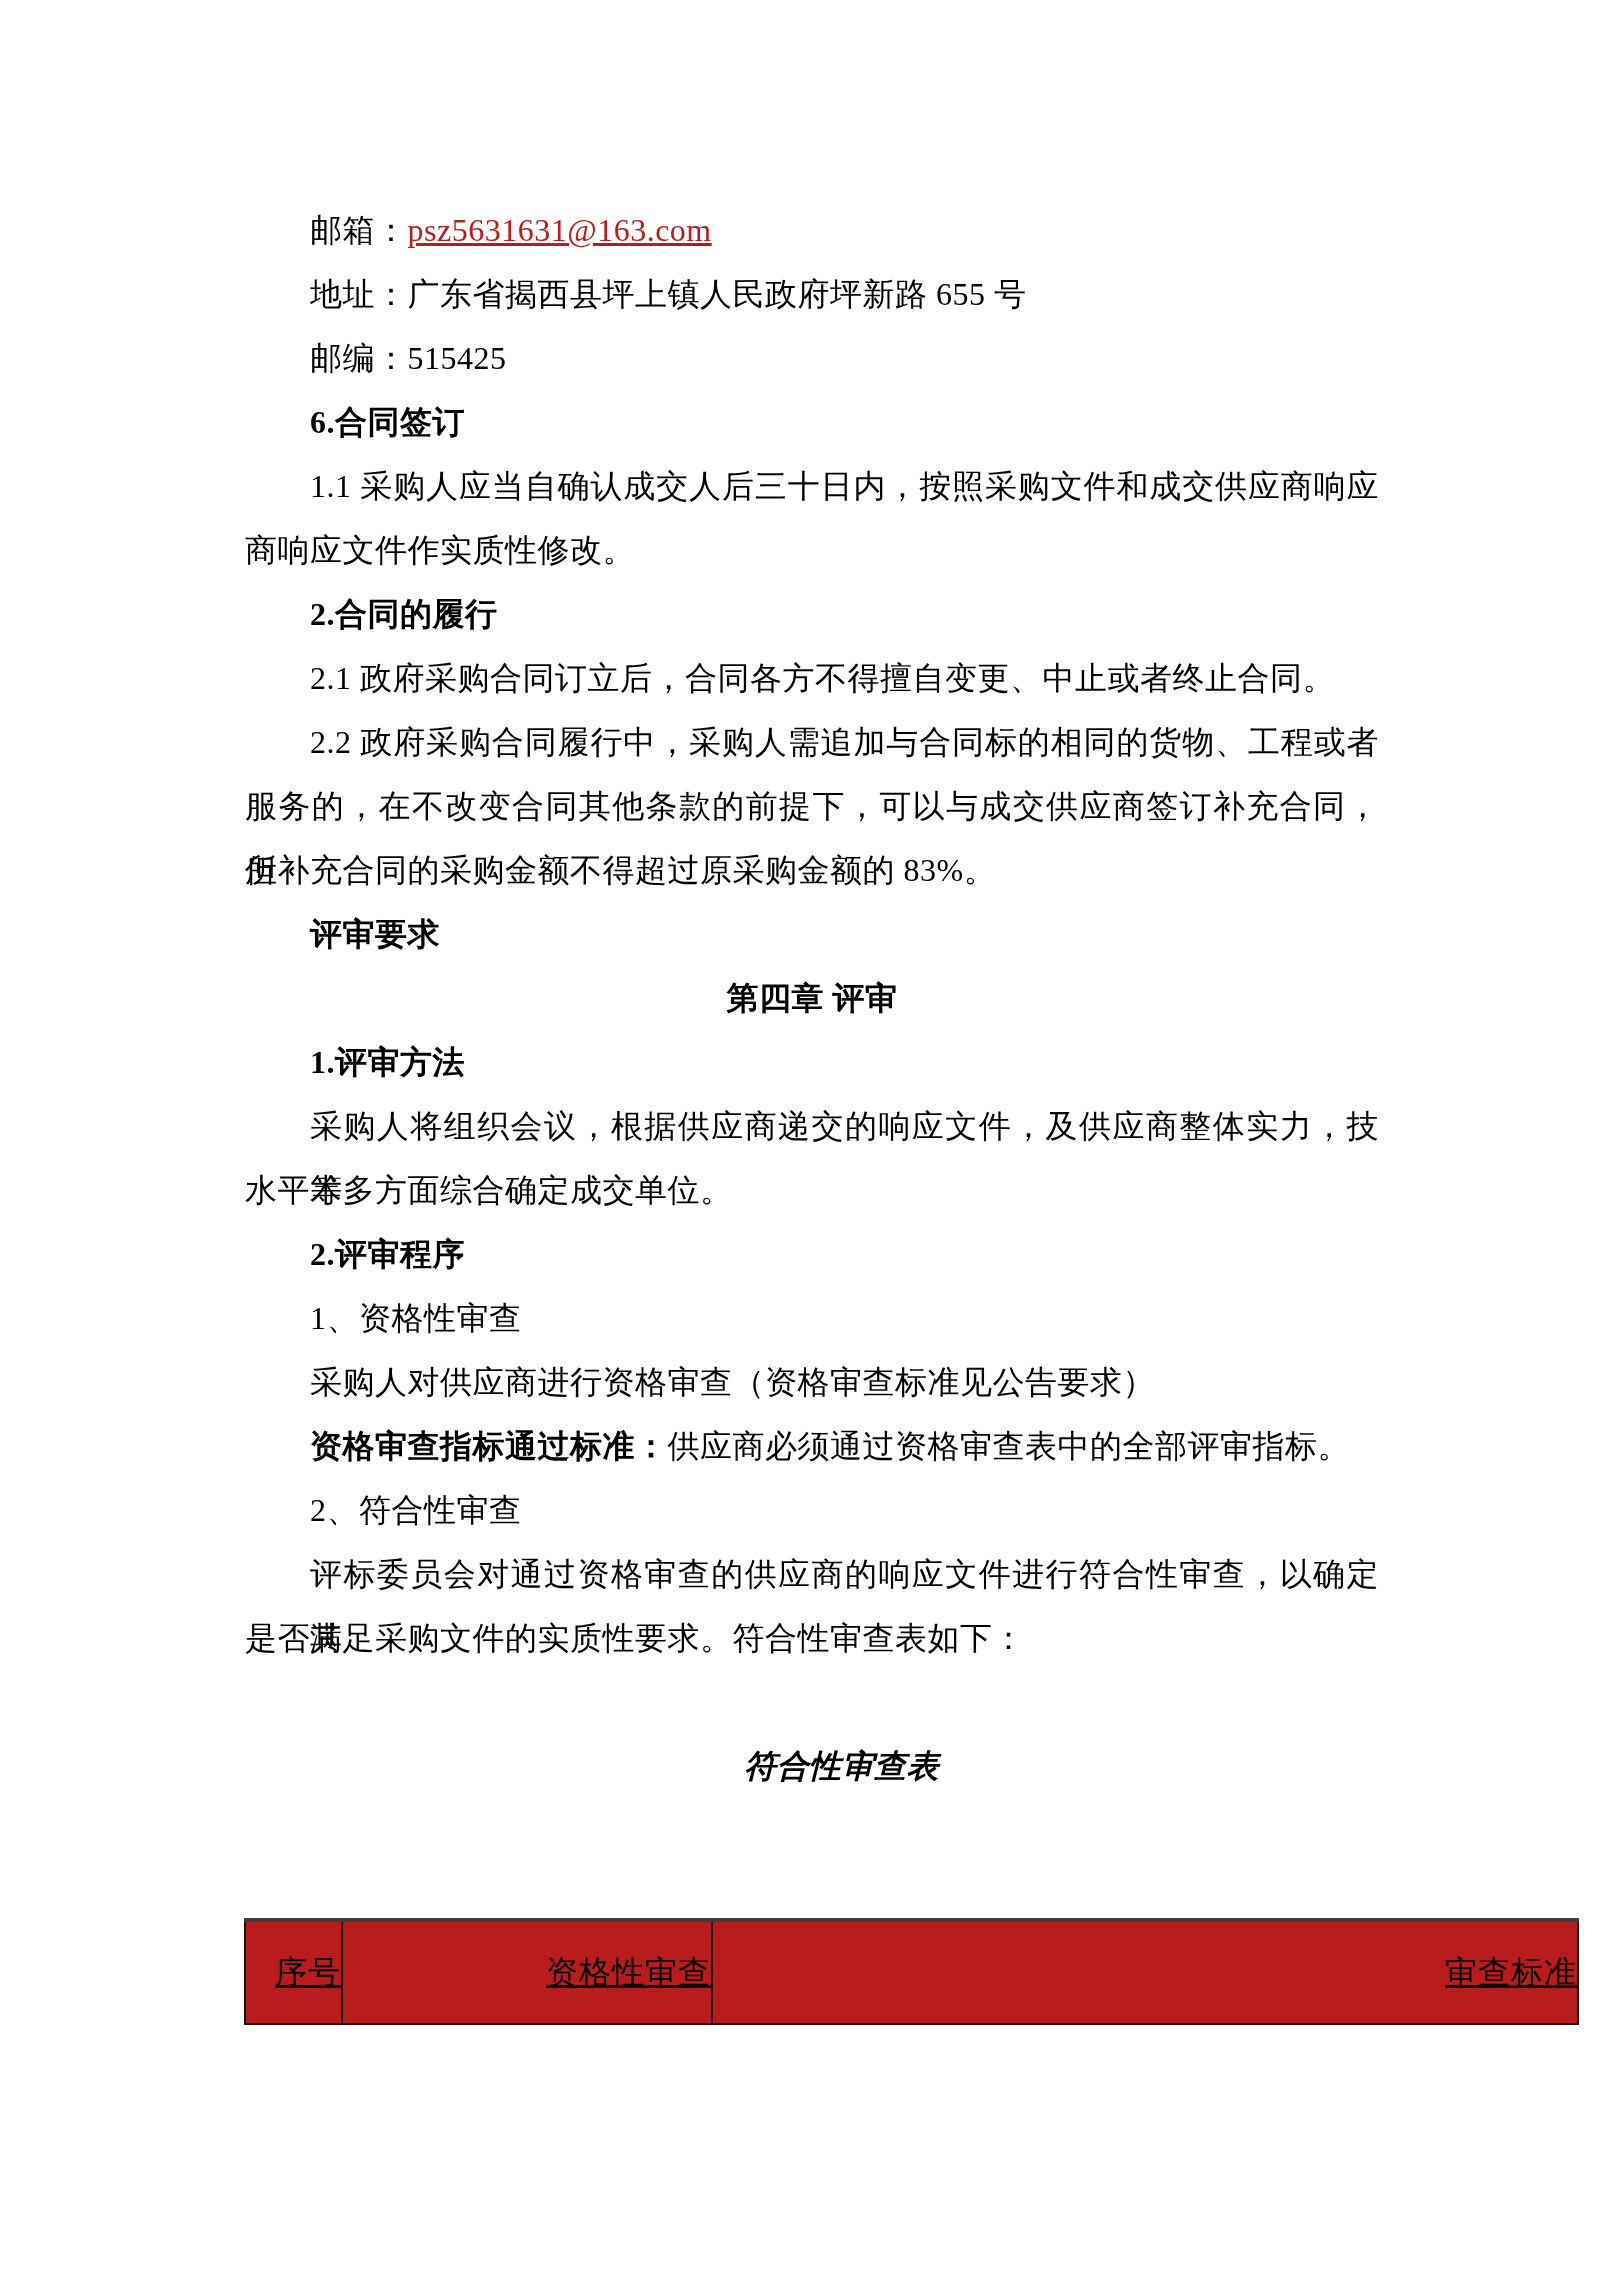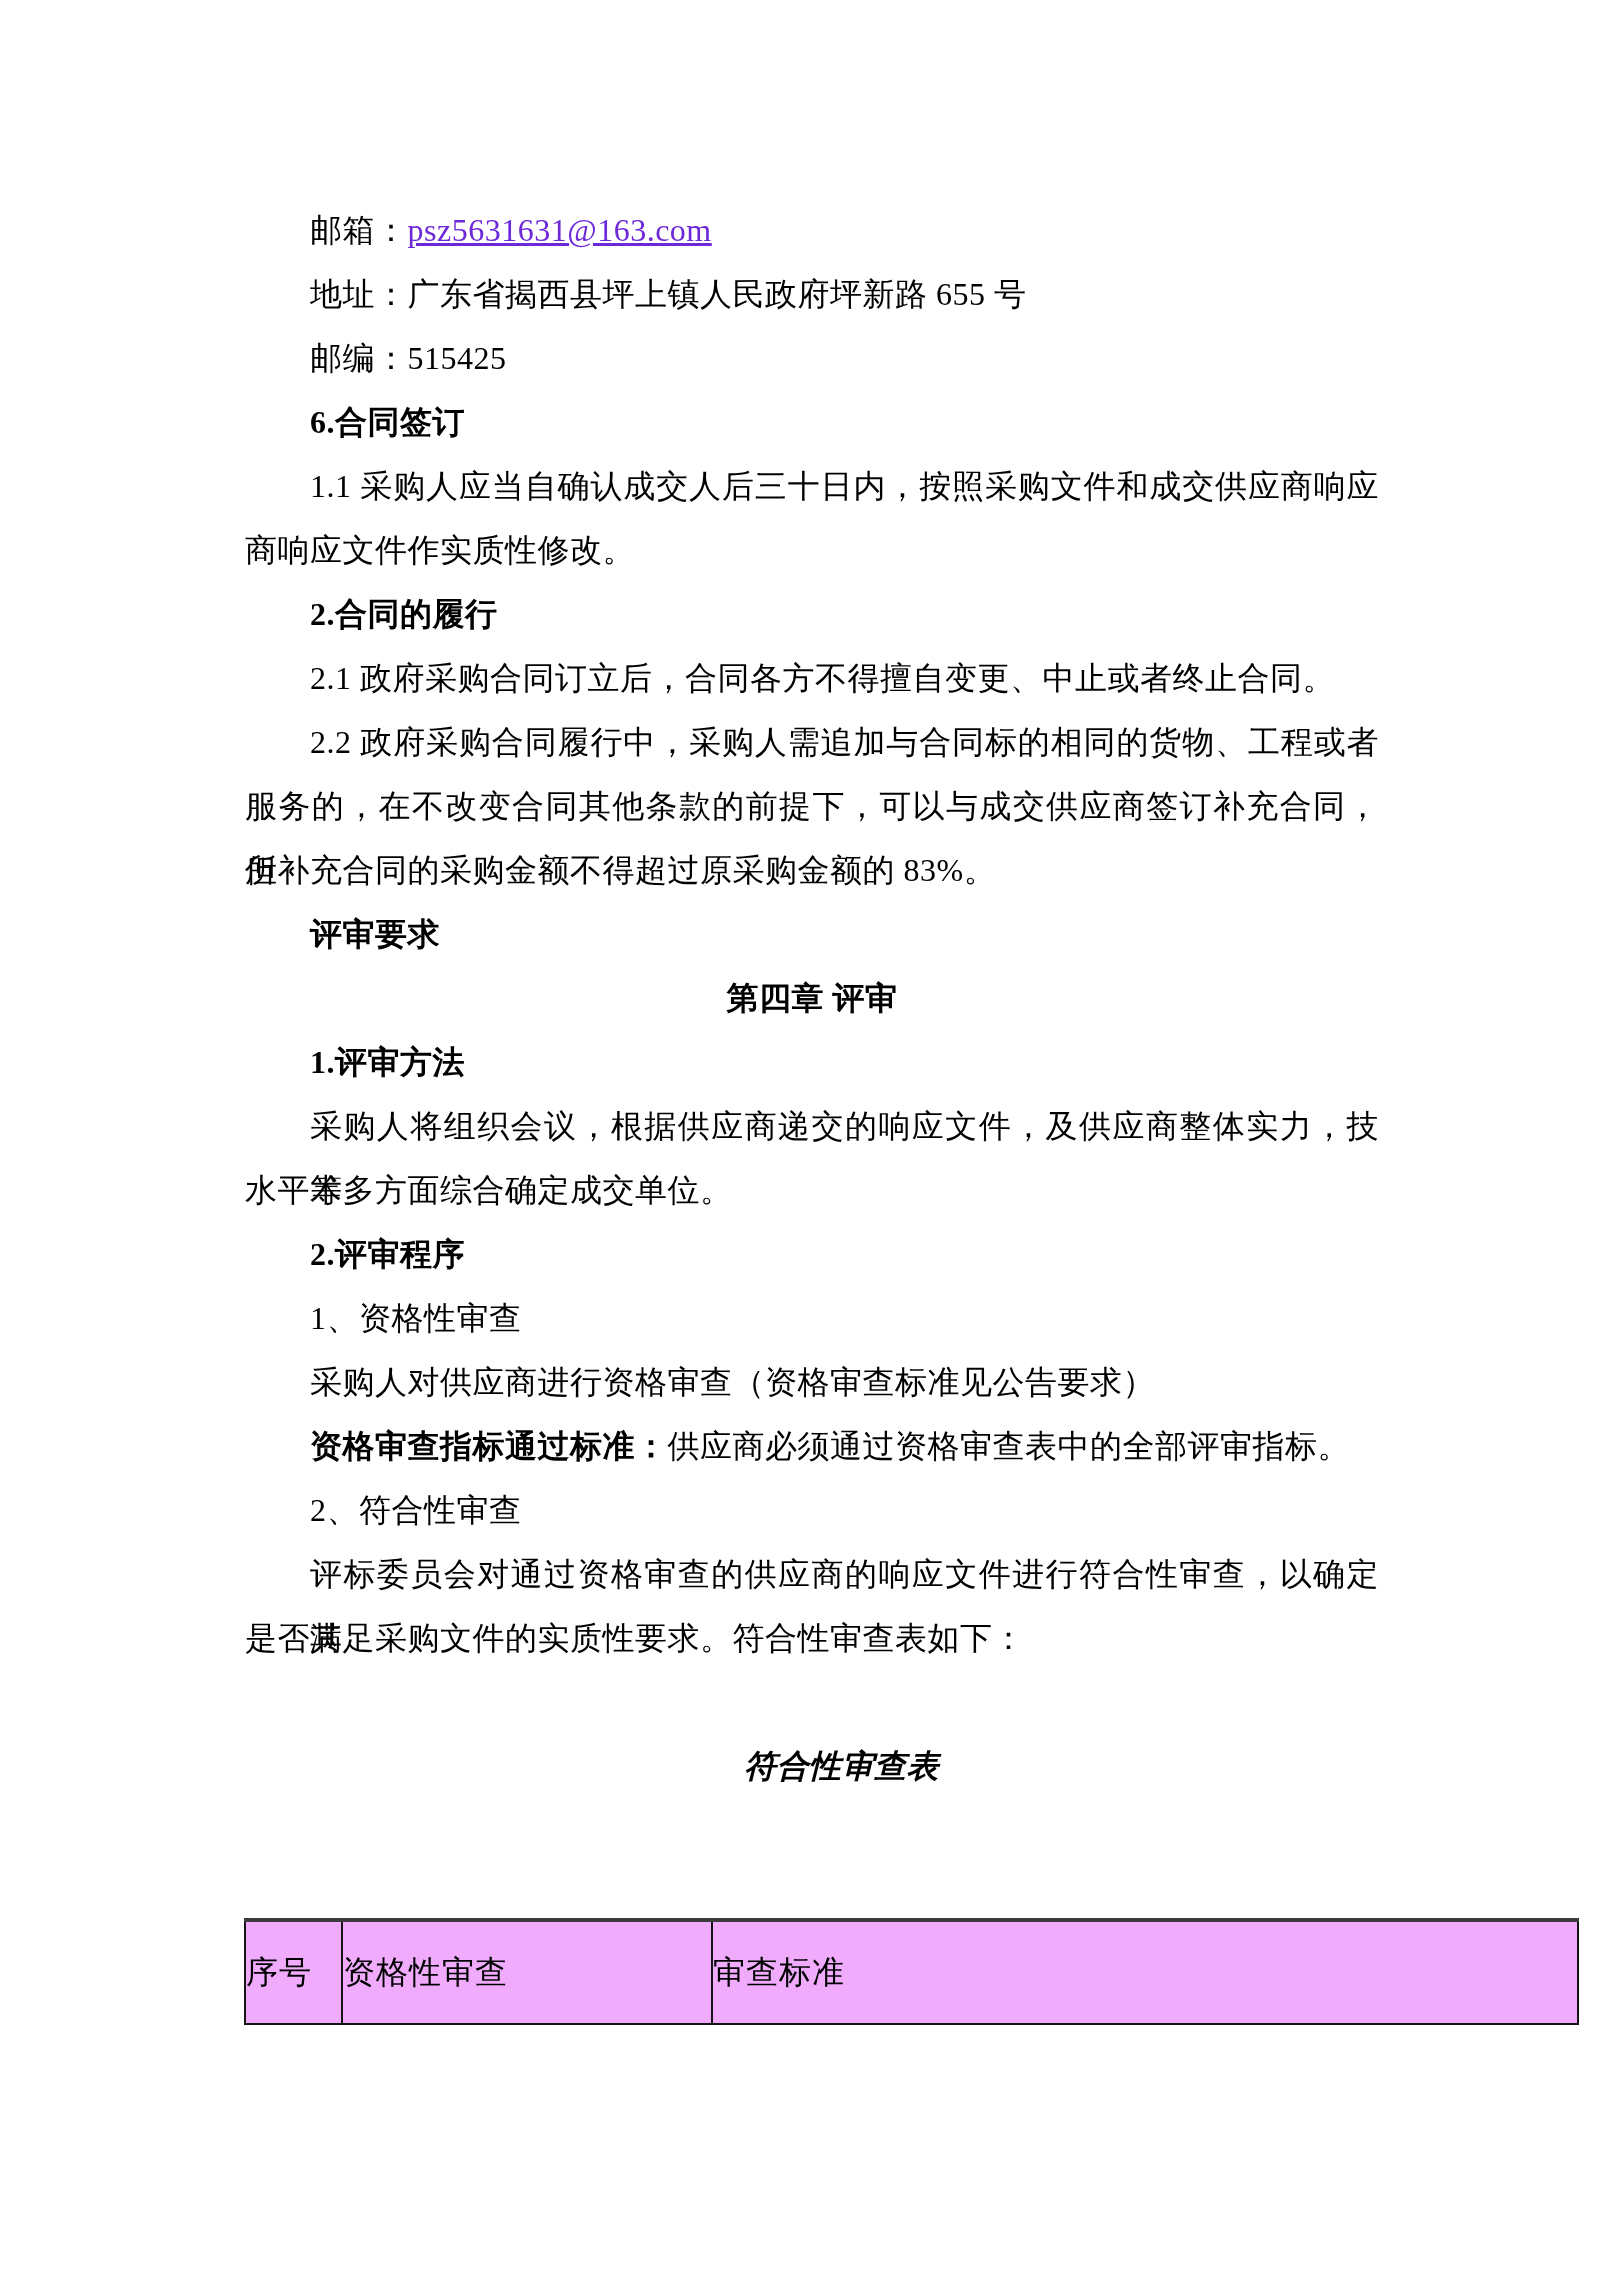--- a/index.html
+++ b/index.html
@@ -48,42 +48,43 @@
   .table-title {
     text-align: center;
     font-weight: bold;
     padding-left: 59px; 
     font-style: italic;
   }
 
   .blank { height: 64px; }
 
   a.email-link {
-    color: #6d28d9;
+    color: #b91c1c;
     text-decoration: underline;
     cursor: pointer;
   }
 
   .review-table {
     position: absolute;
     left: 244px;
     top: 1918px;
     width: 1333px;
     border-collapse: collapse;
     table-layout: fixed;
   }
   .review-table th {
     font-size: 32px;
     font-weight: normal;
-    text-align: left;
+    text-align: right;
     vertical-align: middle;
     height: 104px;
     border: 2px solid #151515;
-    background: #f0abfc;
+    background: #b91c1c;
     letter-spacing: 1px;
+    text-decoration: underline;
   }
   .review-table { border-top: 4.9px solid #3c3c3c; border-bottom: 2.9px solid #151515; }
   .col-no  { width: 97px; }
   .col-content { width: 370px; }
   .col-standard { width: 866px; }
 </style>
 </head>
 <body>
 
 <div class="page">

